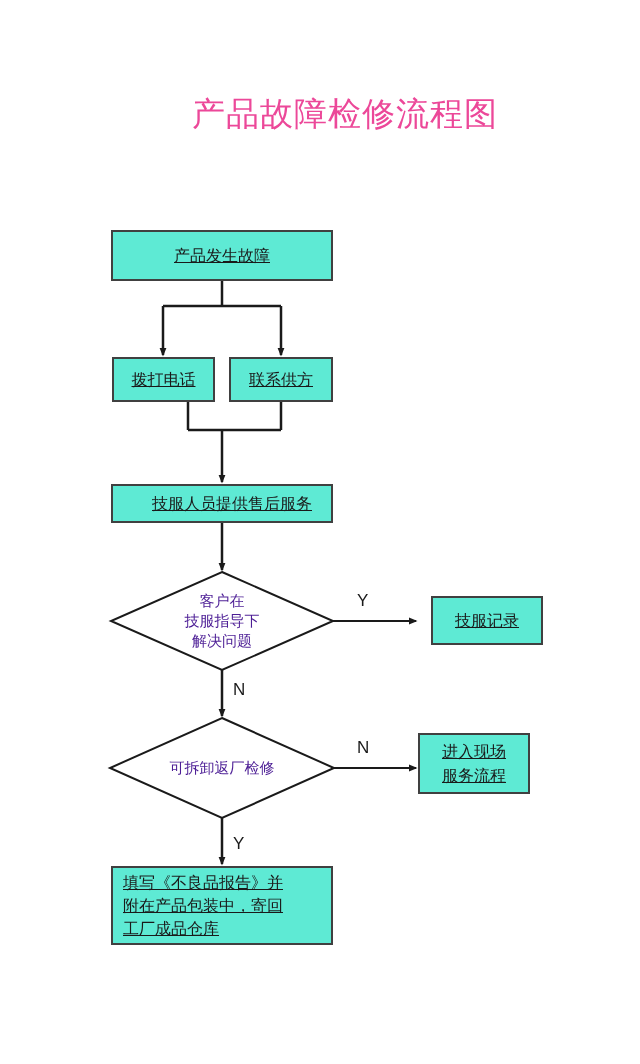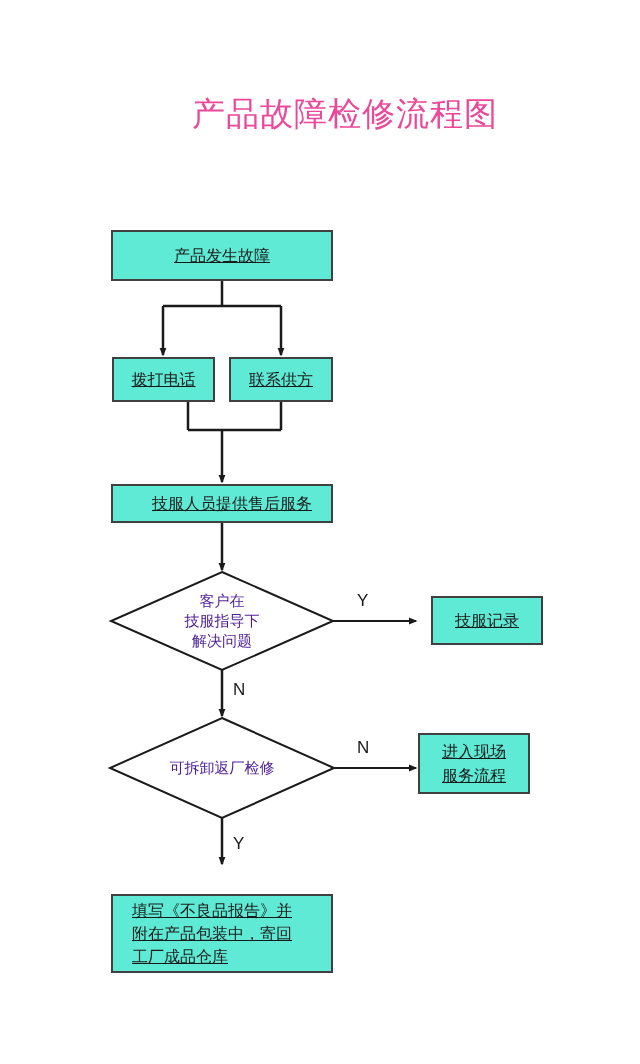--- a/index.html
+++ b/index.html
@@ -65,22 +65,21 @@
     font-size: 16px;
     line-height: 1.45;
     text-align: center;
     color: #1a1a1a;
     font-family: "DejaVu Sans", "Liberation Sans", sans-serif;
     text-decoration: underline;
   }
   .node-box.left-text {
     justify-content: flex-start;
     text-align: left;
-    padding-left: 19px;
-    margin-top: 28px;
+    padding-left: 10px;
   }
 
   
   .diamond-label {
     position: absolute;
     display: flex;
     align-items: center;
     justify-content: center;
     text-align: center;
     font-size: 15px;

